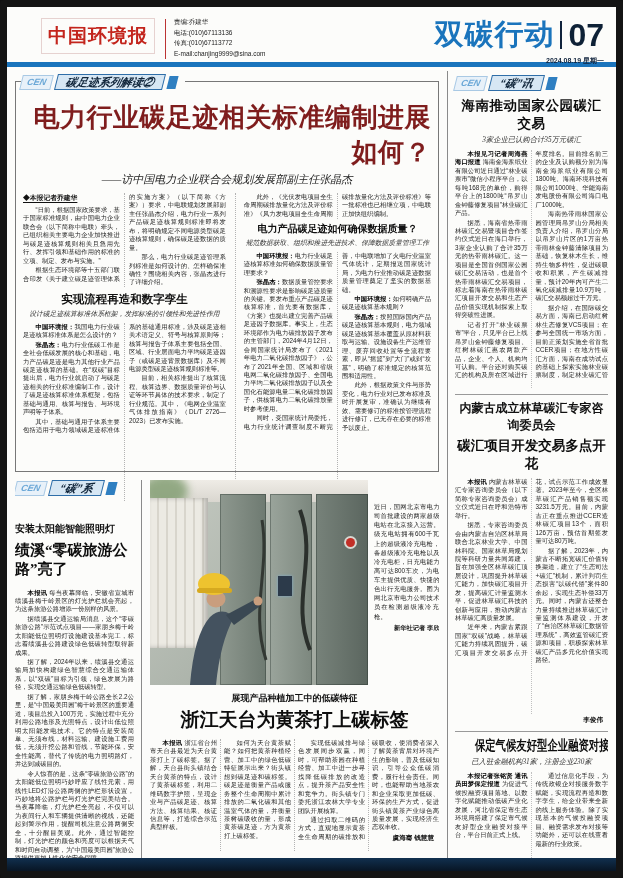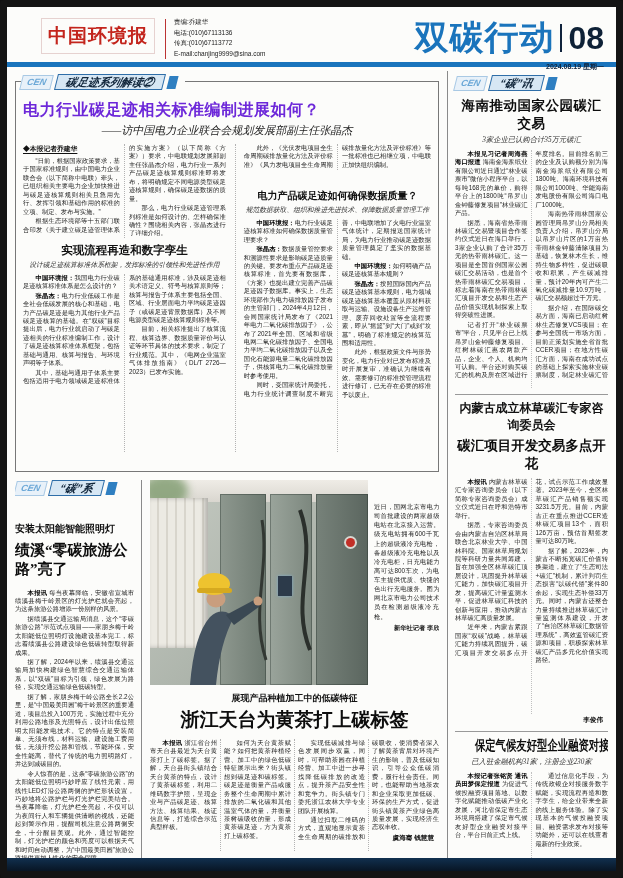--- a/index.html
+++ b/index.html
@@ -6,46 +6,46 @@
   .frame{position:relative;width:623px;height:878px;background:#141414;border-radius:4px;overflow:hidden;font-family:"Liberation Sans",sans-serif;}
   .page{position:absolute;left:7px;top:7px;width:609px;height:864px;background:#fcfcfa;color:#1c1c1c;overflow:hidden;}
   
   .masthead{display:flex;align-items:flex-start;padding:8px 12px 0 34px;height:44px;}
   .logo{font-family:"Liberation Serif",serif;font-weight:900;font-size:19px;color:#c3251d;letter-spacing:1px;border:1px solid #e6d2d0;padding:4px 6px;margin-top:3px;}
   .vdiv{width:1px;background:#b33;align-self:stretch;margin:4px 8px 0 10px;}
   .contact{font-size:6.5px;line-height:1.65;color:#222;margin-top:2px;}
   .spacer{flex:1;}
   .section-block{text-align:right;margin-top:0;}
   .section-row{display:flex;align-items:center;justify-content:flex-end;gap:6px;}
-  .section-name{font-size:34px;font-weight:900;color:#1a74bc;letter-spacing:1px;font-family:"Liberation Serif",serif;}
+  .section-name{font-size:29px;font-weight:900;color:#1a74bc;letter-spacing:1px;font-family:"Liberation Serif",serif;}
   .pagebar{width:2px;height:28px;background:#10233c;}
   .page-no{font-size:32px;font-weight:900;color:#0e2136;line-height:1;}
   .date{font-size:7px;font-weight:bold;color:#10233c;margin-top:1px;}
   .bluerule{height:5px;background:#1a74bc;margin:3px 0 0 0;}
   
   .content{display:flex;gap:8px;padding:4px 8px 0 8px;height:796px;}
   .left-col{width:424px;flex:none;}
   .sidebar{flex:1;border-left:1px solid #8a8a8a;padding-left:7px;overflow:hidden;}
   
   .badge{display:flex;align-items:center;gap:4px;}
   .badge .cen{font-style:italic;font-weight:bold;font-size:9px;color:#6aa7d6;background:#e8f1f9;border:1px solid #a9c9e4;padding:0 5px;transform:skewX(-14deg);line-height:13px;}
   .badge .blabel{font-style:italic;font-weight:900;font-size:11px;color:#11263b;background:#d7e7f4;border:1px solid #2f6ea8;padding:0 9px;transform:skewX(-14deg);line-height:14px;white-space:nowrap;}
   .badge .chip{width:9px;height:13px;background:#2f7fc1;transform:skewX(-14deg);}
   
   .main-box{position:relative;border:1px solid #777;margin-top:10px;padding:12px 7px 5px 7px;height:372px;}
   .main-badge{position:absolute;top:-8px;left:5px;background:#fcfcfa;padding-right:8px;}
-  h1.mainhead{margin:6px 0 2px 0;text-align:left;font-size:16px;font-weight:900;color:#6d28d9;letter-spacing:0.5px;}
+  h1.mainhead{margin:6px 0 2px 0;text-align:right;font-size:26px;font-weight:900;color:#7f1d1d;letter-spacing:0.5px;}
   .subhead{text-align:center;font-family:"Liberation Serif",serif;font-style:italic;font-size:11px;color:#222;margin-bottom:6px;}
   .article-grid{display:flex;gap:9px;height:308px;overflow:hidden;}
   .half{overflow:hidden;}
   .left-half{width:52%;columns:2;column-gap:9px;column-rule:1px dotted #b3b3b3;}
   .right-half{width:48%;columns:2;column-gap:9px;column-rule:1px dotted #b3b3b3;border-left:1px dotted #b3b3b3;padding-left:8px;}
   .span-all{column-span:all;}
   h3.sechead{font-size:11.5px;font-weight:900;text-align:center;margin:5px 0 2px 0;color:#111;}
-  h3.h-small{font-size:10px;margin-top:19px;}
+  h3.h-small{font-size:10px;margin-top:3px;}
   .sec-sub{font-family:"Liberation Serif",serif;font-style:italic;font-size:6.8px;text-align:center;color:#333;margin-bottom:4px;}
   .byline{font-size:6.8px;font-weight:bold;text-decoration:underline;text-underline-offset:2px;margin:0 0 3px 0;color:#111;}
   
   .body-text p{font-size:6.3px;line-height:1.34;text-align:justify;text-indent:2em;margin:0 0 1px 0;color:#222;}
   .body-text p b{font-weight:900;color:#000;}
   .author{font-size:6.6px;font-weight:bold;text-align:right;padding-right:5px;color:#111;margin-top:2px;}
   
   .bottom-row{display:flex;gap:8px;margin-top:8px;height:392px;overflow:hidden;}
   .l1{width:119px;flex:none;border-right:1px solid #8a8a8a;padding-right:7px;overflow:hidden;}
   .l1 .kicker{font-size:10px;font-weight:900;margin-top:26px;color:#111;}
@@ -99,21 +99,21 @@
         <div>责编:乔建华</div>
         <div>电话:(010)67113136</div>
         <div>传真:(010)67113772</div>
         <div>E-mail:chanjing9999@sina.com</div>
       </div>
       <div class="spacer"></div>
       <div class="section-block">
         <div class="section-row">
           <span class="section-name">双碳行动</span>
           <span class="pagebar"></span>
-          <span class="page-no">08</span>
+          <span class="page-no">07</span>
         </div>
         <div class="date">2024.08.19  星期一</div>
       </div>
     </header>
     <div class="bluerule"></div>
 
     <div class="content">
 
       <div class="left-col">
 

